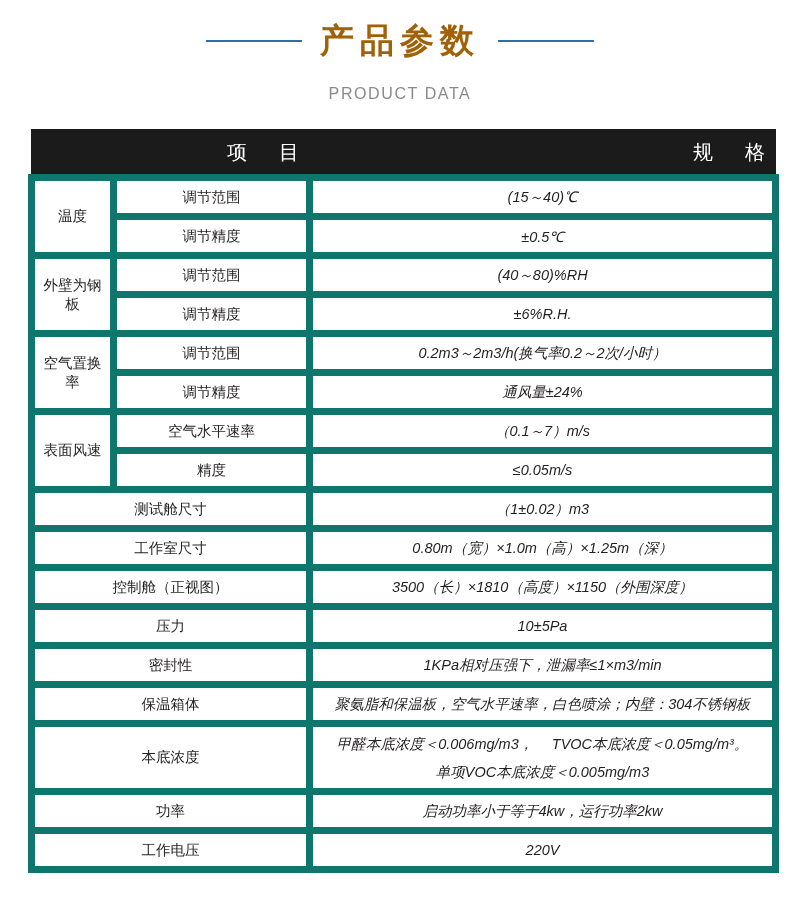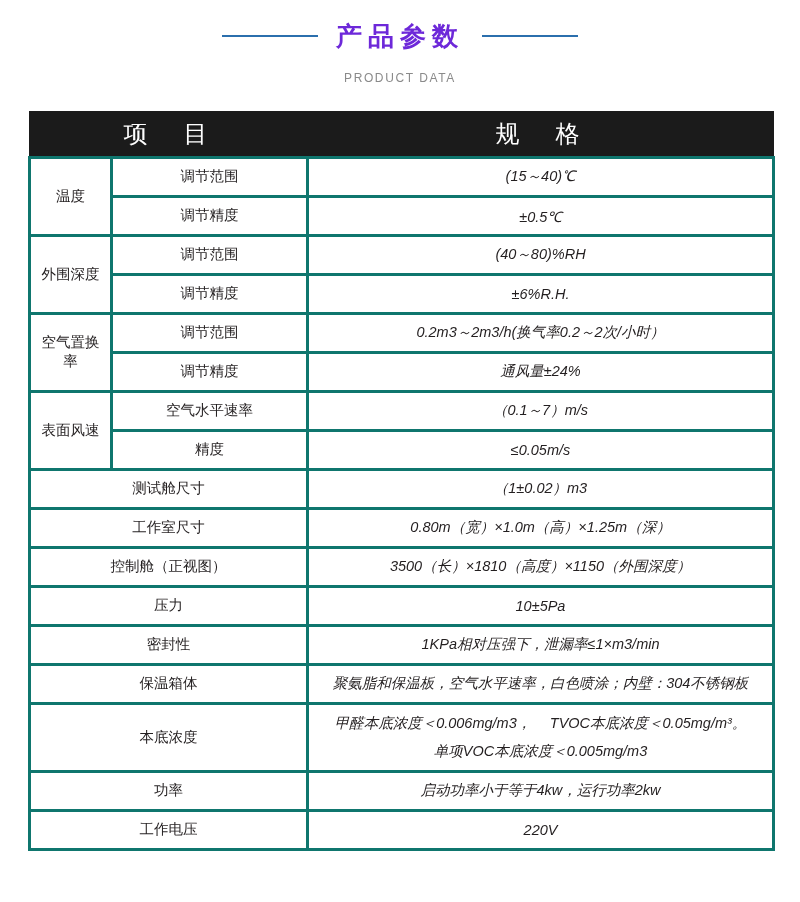--- a/index.html
+++ b/index.html
@@ -31,61 +31,62 @@
     align-items: center;
     justify-content: center;
     gap: 18px;
   }
   .rule {
     width: 96px;
     height: 2px;
     background: #2b6fad;
   }
   .title-cn {
-    font-size: 26px;
+    font-size: 34px;
     font-weight: bold;
     letter-spacing: 6px;
-    color: #6d28d9;
+    color: #a16207;
     line-height: 1.1;
     white-space: nowrap;
   }
   .title-en {
-    margin-top: 20px;
-    font-size: 12px;
+    margin-top: 26px;
+    font-size: 16px;
     letter-spacing: 1.6px;
     color: #8a8a8a;
   }
 
   
   .table-wrap {
     margin: 26px 28px 0 28px;
   }
   table.spec {
     width: 744px;
     border-collapse: collapse;
     table-layout: fixed;
   }
   table.spec td, table.spec th {
-    border: 3px solid #0f766e;
+    border: 7px solid #0f766e;
     text-align: center;
     vertical-align: middle;
     font-size: 14.5px;
     color: #231f20;
     padding: 0 4px;
     font-weight: normal;
   }
   
   tr.head th {
     background: #1b1b1b;
     color: #ffffff;
     border: 1px solid #1b1b1b;
     height: 44px;
-    font-size: 24px;
+    font-size: 20px;
     letter-spacing: 6px;
     font-weight: normal;
+    text-align: right;
   }
 
   td.group {
     font-size: 15px;
   }
   td.sub {
     font-size: 14.5px;
   }
   td.val {
     font-size: 14.5px;
@@ -130,21 +131,21 @@
           <td class="group" rowspan="2">温度</td>
           <td class="sub">调节范围</td>
           <td class="val">(15～40)℃</td>
         </tr>
         <tr class="row-h">
           <td class="sub">调节精度</td>
           <td class="val">±0.5℃</td>
         </tr>
 
         <tr class="row-h">
-          <td class="group" rowspan="2">外围深度</td>
+          <td class="group" rowspan="2">外壁为钢板</td>
           <td class="sub">调节范围</td>
           <td class="val">(40～80)%RH</td>
         </tr>
         <tr class="row-h">
           <td class="sub">调节精度</td>
           <td class="val">±6%R.H.</td>
         </tr>
 
         <tr class="row-h">
           <td class="group" rowspan="2">空气置换率</td>

